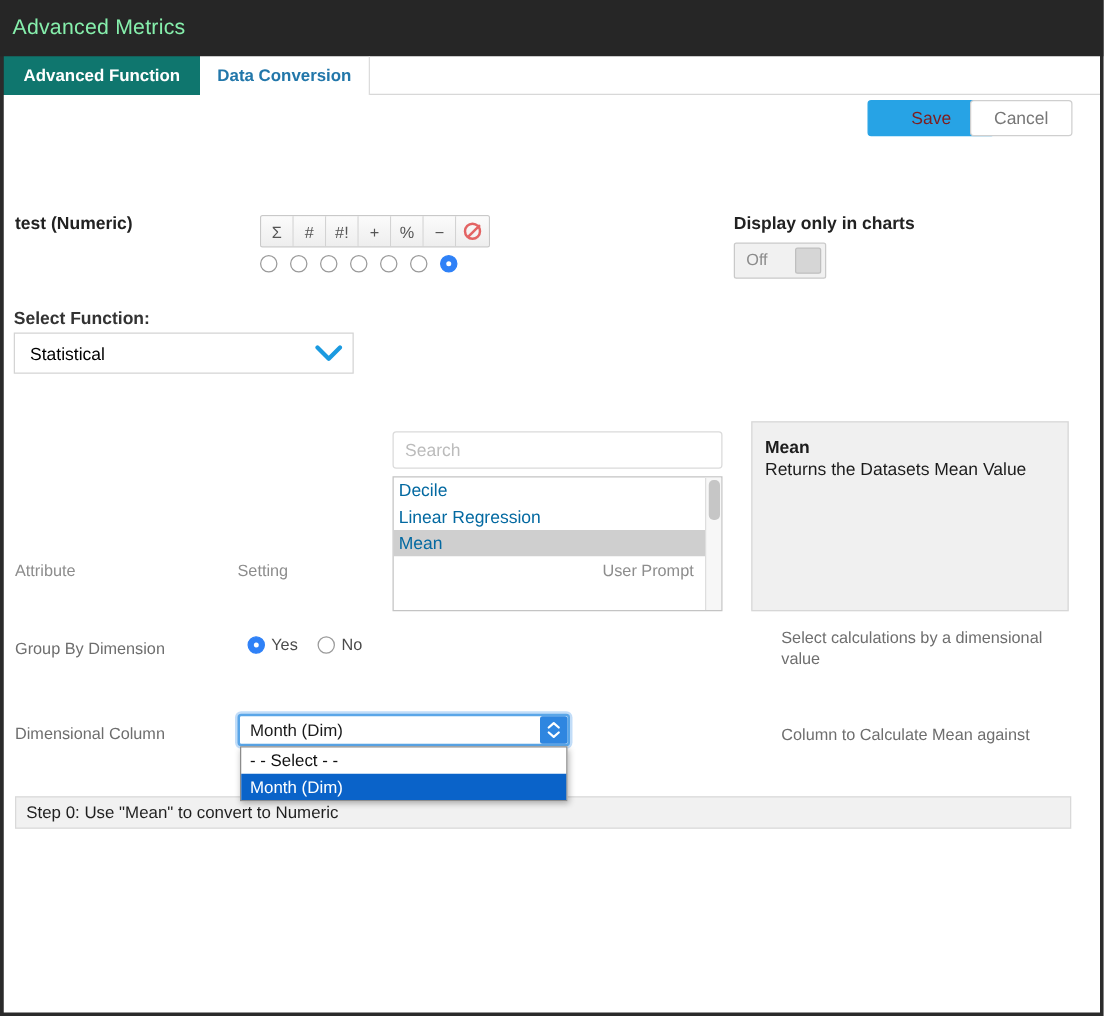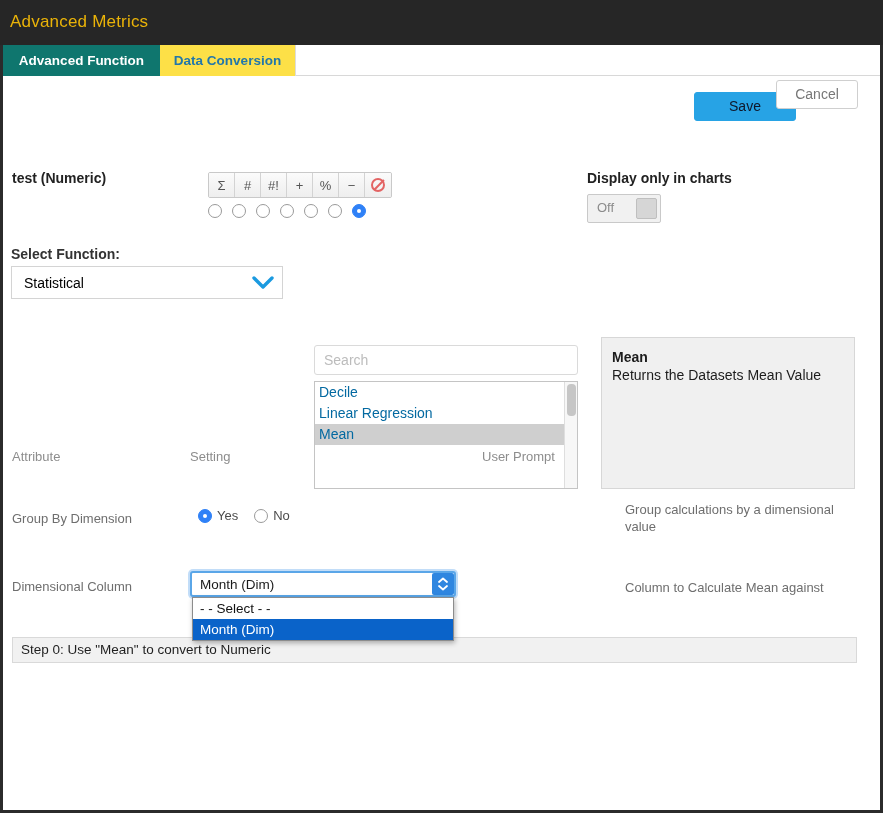--- a/index.html
+++ b/index.html
@@ -22,21 +22,21 @@
   
   .titlebar {
     position: absolute;
     left: 0; top: 0;
     width: 883px; height: 45px;
     background: #262626;
   }
   .titlebar-title {
     position: absolute;
     left: 10px; top: 12px;
-    color: #eab308;
+    color: #86efac;
     font-size: 17px;
     letter-spacing: .2px;
     white-space: nowrap;
   }
 
   
   .tabstrip {
     position: absolute;
     left: 3px; top: 45px;
     width: 877px; height: 31px;
@@ -55,21 +55,21 @@
   }
   .tab.active {
     left: 0;
     width: 157px;
     background: #0f766e;
     color: #ffffff;
   }
   .tab.inactive {
     left: 157px;
     width: 136px;
-    background: #fde047;
+    background: #ffffff;
     color: #2277aa;
     border-right: 1px solid #dcdcdc;
   }
   .tabstrip-filler {
     position: absolute;
     left: 293px; top: 0;
     width: 584px; height: 31px;
     background: #ffffff;
     border-bottom: 1px solid #d8d8d8;
   }
@@ -87,24 +87,24 @@
     position: absolute;
     height: 29px;
     line-height: 27px;
     font-size: 14px;
     text-align: center;
     border-radius: 3px;
     cursor: pointer;
     white-space: nowrap;
   }
   .btn-save {
-    left: 691px; top: 16px;
+    left: 691px; top: 4px;
     width: 102px;
     background: #27a3e5;
-    color: #0f172a;
+    color: #7f1d1d;
     border: 1px solid #27a3e5;
   }
   .btn-cancel {
     left: 773px; top: 4px;
     width: 82px;
     background: #ffffff;
     color: #777777;
     border: 1px solid #cfcfcf;
   }
 
@@ -511,21 +511,21 @@
     <div class="col-head c3">User Prompt</div>
 
     <div class="row-label r1-label">Group By Dimension</div>
     <div class="r1-radios">
       <span class="rad checked"></span>
       <span>Yes</span>
       <span class="gap"></span>
       <span class="rad"></span>
       <span>No</span>
     </div>
-    <div class="row-prompt r1-prompt">Group calculations by a dimensional value</div>
+    <div class="row-prompt r1-prompt">Select calculations by a dimensional value</div>
 
     <div class="row-label r2-label">Dimensional Column</div>
     <div class="row-prompt r2-prompt">Column to Calculate Mean against</div>
 
     <div class="dim-select">
       <span class="dim-select-text">Month (Dim)</span>
       <span class="dim-spinner">
         <svg width="14" height="16" viewBox="0 0 14 16">
           <polyline points="3,6 7,2.5 11,6" fill="none" stroke="#ffffff" stroke-width="1.8" stroke-linecap="round" stroke-linejoin="round"></polyline>
           <polyline points="3,10 7,13.5 11,10" fill="none" stroke="#ffffff" stroke-width="1.8" stroke-linecap="round" stroke-linejoin="round"></polyline>

